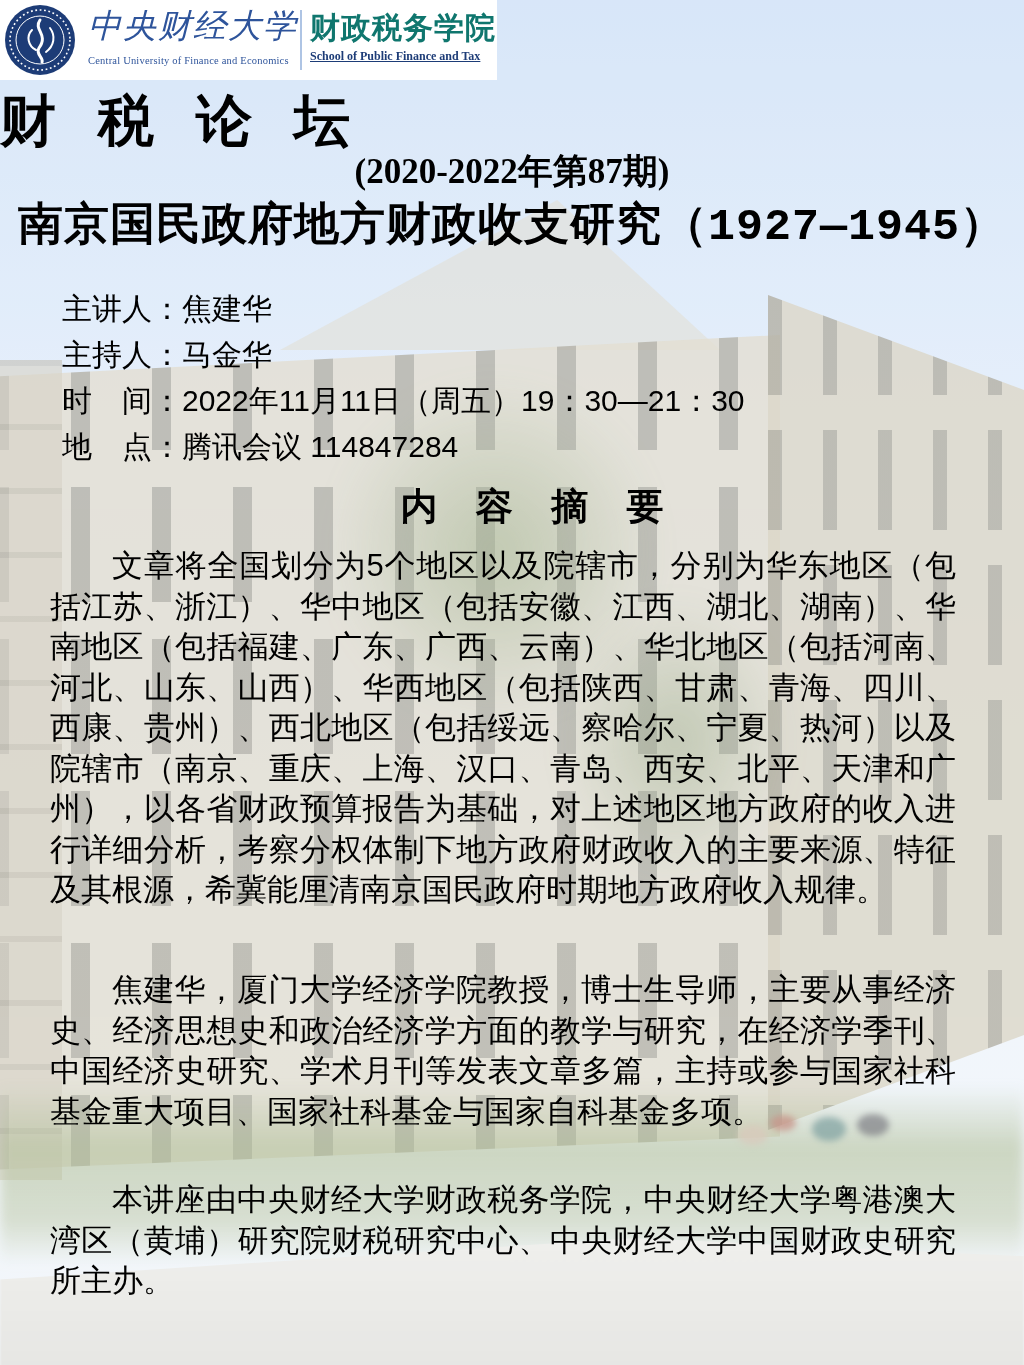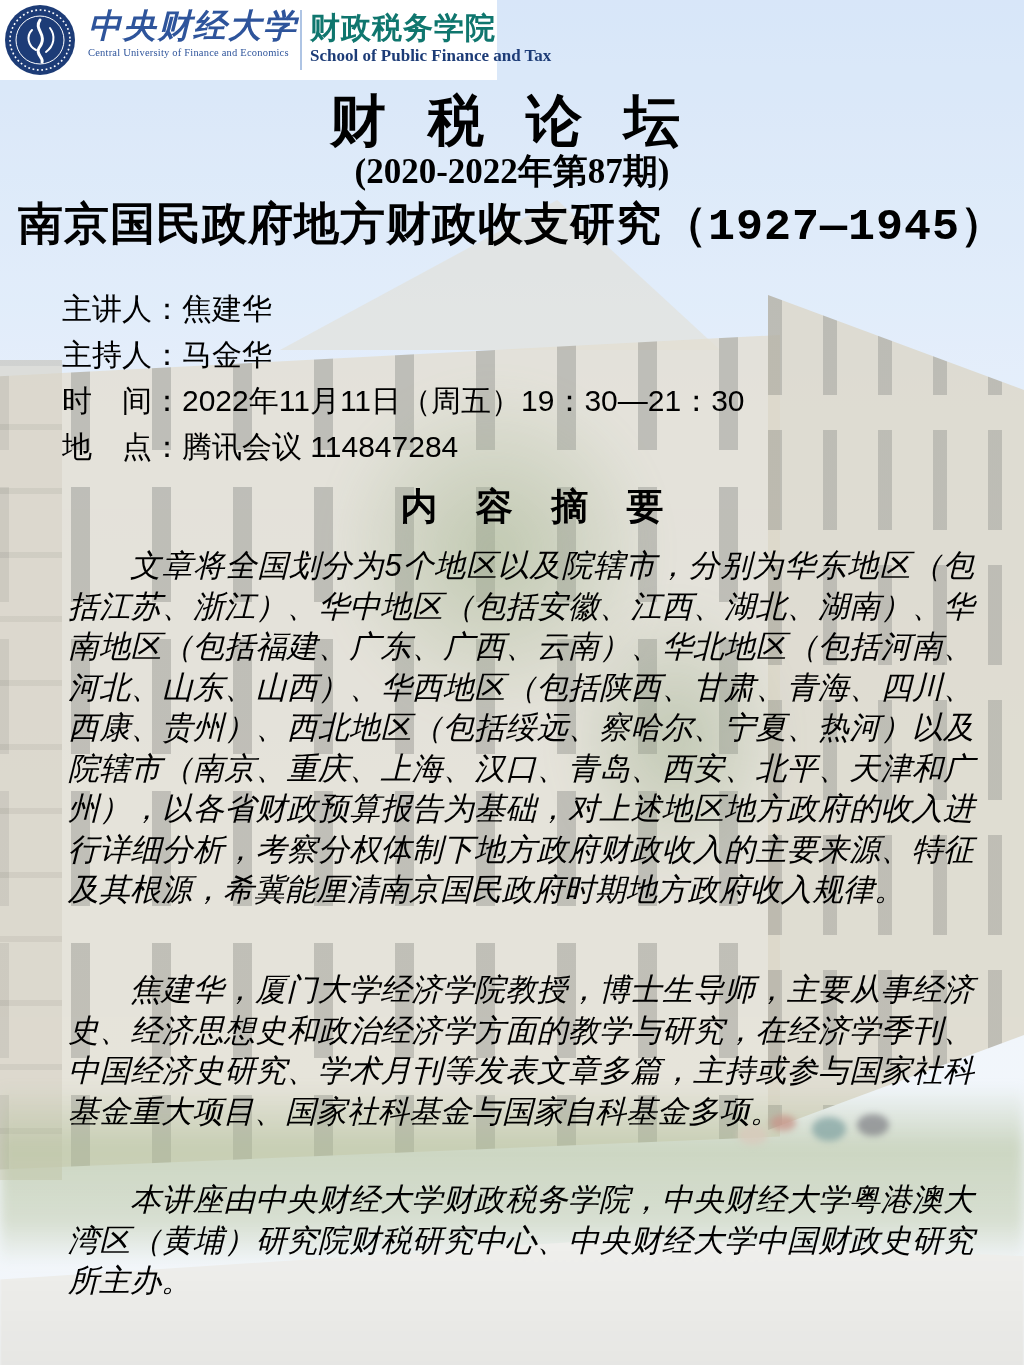--- a/index.html
+++ b/index.html
@@ -40,47 +40,47 @@
     clip-path:polygon(0 32%,62% 0,100% 14%,100% 100%,0 100%);
     background:linear-gradient(180deg,#e9e9e5,#dcdcd8);filter:blur(1px);}
   .wash{position:absolute;inset:0;background:rgba(255,255,255,.30);}
 
   
   .fg{position:absolute;inset:0;z-index:2;color:#000;}
 
   .header-band{position:absolute;left:0;top:0;width:497px;height:80px;background:#ffffff;}
   .seal{position:absolute;left:4px;top:4px;width:72px;height:72px;}
   .univ-block{position:absolute;left:88px;top:6px;width:208px;}
-  .univ-cn{font-family:"Liberation Serif","DejaVu Serif",serif;font-weight:bold;font-style:italic;
+  .univ-cn{font-family:"Liberation Serif","DejaVu Serif",serif;font-weight:normal;font-style:italic;
     font-size:33px;line-height:40px;color:#2e549b;letter-spacing:2px;white-space:nowrap;}
   .univ-en{font-family:"Liberation Serif","DejaVu Serif",serif;font-size:10.5px;line-height:14px;
-    color:#2e549b;white-space:nowrap;letter-spacing:.2px;}
+    color:#2e549b;white-space:nowrap;letter-spacing:.2px;margin-top:8px;}
   .hdr-divider{position:absolute;left:300px;top:10px;width:2px;height:60px;background:#aec4e4;}
   .school-block{position:absolute;left:310px;top:10px;}
   .school-cn{font-weight:bold;font-size:30px;line-height:36px;color:#0f766e;letter-spacing:1px;white-space:nowrap;}
-  .school-en{font-family:"Liberation Serif","DejaVu Serif",serif;font-weight:bold;font-size:17px;
-    line-height:20px;color:#1d3c77;white-space:nowrap;}
+  .school-en{font-family:"Liberation Serif","DejaVu Serif",serif;font-weight:bold;font-size:12px;
+    line-height:20px;color:#1d3c77;white-space:nowrap;text-decoration:underline;}
 
-  .title-main{position:absolute;left:0;top:84px;width:100%;text-align:center;
+  .title-main{position:absolute;left:0;top:84px;width:100%;text-align:left;
     font-family:"Liberation Serif","DejaVu Serif",serif;font-weight:bold;font-size:56px;
     letter-spacing:14px;white-space:nowrap;}
   .title-issue{position:absolute;left:0;top:148px;width:100%;text-align:center;
     font-family:"Liberation Serif","DejaVu Serif",serif;font-weight:bold;font-size:35px;white-space:nowrap;}
   .title-lecture{position:absolute;left:0;top:194px;width:100%;text-align:center;
     font-family:Liberation Mono, monospace;font-weight:bold;font-size:45px;
     letter-spacing:1px;white-space:nowrap;}
 
   .details{position:absolute;left:62px;top:286px;font-size:30px;line-height:46px;}
   .details .row{white-space:nowrap;}
 
   .abstract-heading{position:absolute;left:0;top:482px;width:100%;text-align:center;
     font-weight:bold;font-size:37px;letter-spacing:14px;white-space:nowrap;padding-left:27px;}
 
-  .para{position:absolute;left:68px;width:906px;font-size:31px;line-height:40.5px;
-    text-align:justify;text-indent:2em;margin:0;font-style:italic;}
+  .para{position:absolute;left:50px;width:906px;font-size:31px;line-height:40.5px;
+    text-align:justify;text-indent:2em;margin:0;}
   .abstract-body{top:546px;}
   .bio-body{top:970px;}
   .footer-body{top:1180px;}
 </style>
 </head>
 <body>
 
 <div class="poster">
 
   <div class="bg">

